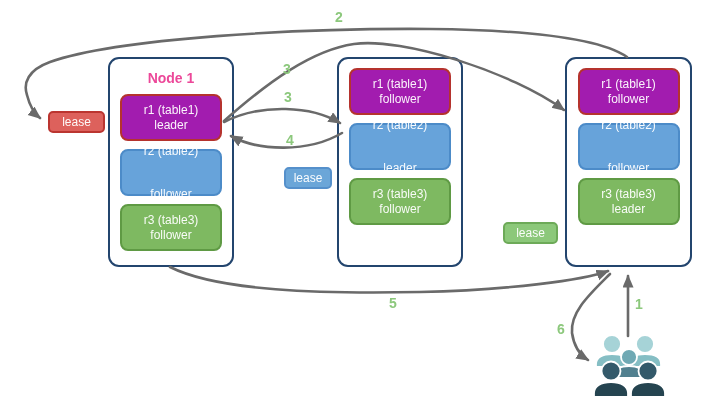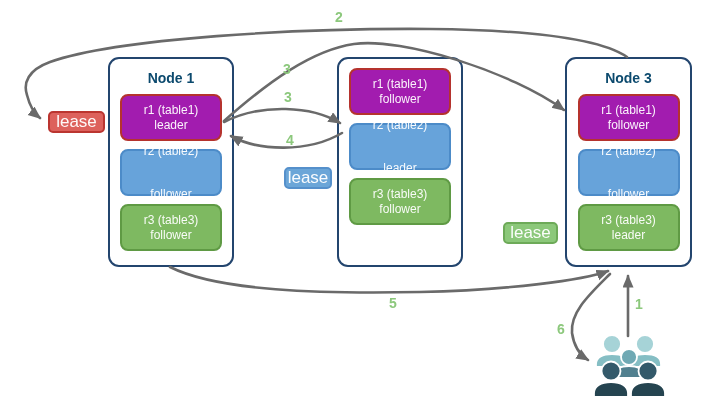--- a/index.html
+++ b/index.html
@@ -6,35 +6,35 @@
   .stage{
     position:relative;width:704px;height:405px;background:#ffffff;
     font-family:"Liberation Sans","DejaVu Sans",sans-serif;overflow:hidden;
   }
   
   .node{
     position:absolute;top:57px;width:126px;height:210px;box-sizing:border-box;
     background:#ffffff;border:2px solid #23456e;border-radius:11px;z-index:1;
   }
   .node-title{
-    margin-top:11px;text-align:center;font-weight:bold;font-size:14px;color:#0c4a6e;
+    margin-top:11px;text-align:center;font-weight:bold;font-size:14px;color:#ec4899;
   }
   .replica{
     width:102px;height:47px;margin:8px auto 0;box-sizing:border-box;border-radius:8px;
     border:2px solid;display:flex;flex-direction:column;align-items:center;justify-content:center;
     color:rgba(255,255,255,.95);font-size:12px;line-height:14.5px;text-align:center;
   }
   .replica:first-of-type{margin-top:9px;}
   .replica.red{background:#a21caf;border-color:#b5332e;}
   .replica.blue{background:#67a3da;border-color:#4c8bc8;gap:28px;}
   .replica.green{background:#7eb961;border-color:#5f9a44;}
   
   .lease{
     position:absolute;height:22px;box-sizing:border-box;border-radius:5px;border:2px solid;
-    color:rgba(255,255,255,.96);font-size:17px;display:flex;align-items:center;justify-content:center;
+    color:rgba(255,255,255,.96);font-size:12px;display:flex;align-items:center;justify-content:center;
     z-index:1;
   }
   .lease.red{left:48px;top:111px;width:57px;background:#dd615c;border-color:#bb3530;}
   .lease.blue{left:284px;top:167px;width:48px;background:#6ba6d8;border-color:#5590cb;}
   .lease.green{left:503px;top:222px;width:55px;background:#8cc87a;border-color:#6daa58;}
   
   .step{
     position:absolute;font-weight:bold;font-size:14px;color:#8cc87c;z-index:4;
     width:14px;text-align:center;
   }
@@ -79,21 +79,20 @@
       <span>r2 (table2)</span>
       <span>leader</span>
     </div>
     <div class="replica green">
       <span>r3 (table3)</span>
       <span>follower</span>
     </div>
   </div>
 
   <div class="node" style="left:565px;width:127px">
-    <div class="node-title">Node 3</div>
     <div class="replica red">
       <span>r1 (table1)</span>
       <span>follower</span>
     </div>
     <div class="replica blue">
       <span>r2 (table2)</span>
       <span>follower</span>
     </div>
     <div class="replica green">
       <span>r3 (table3)</span>

